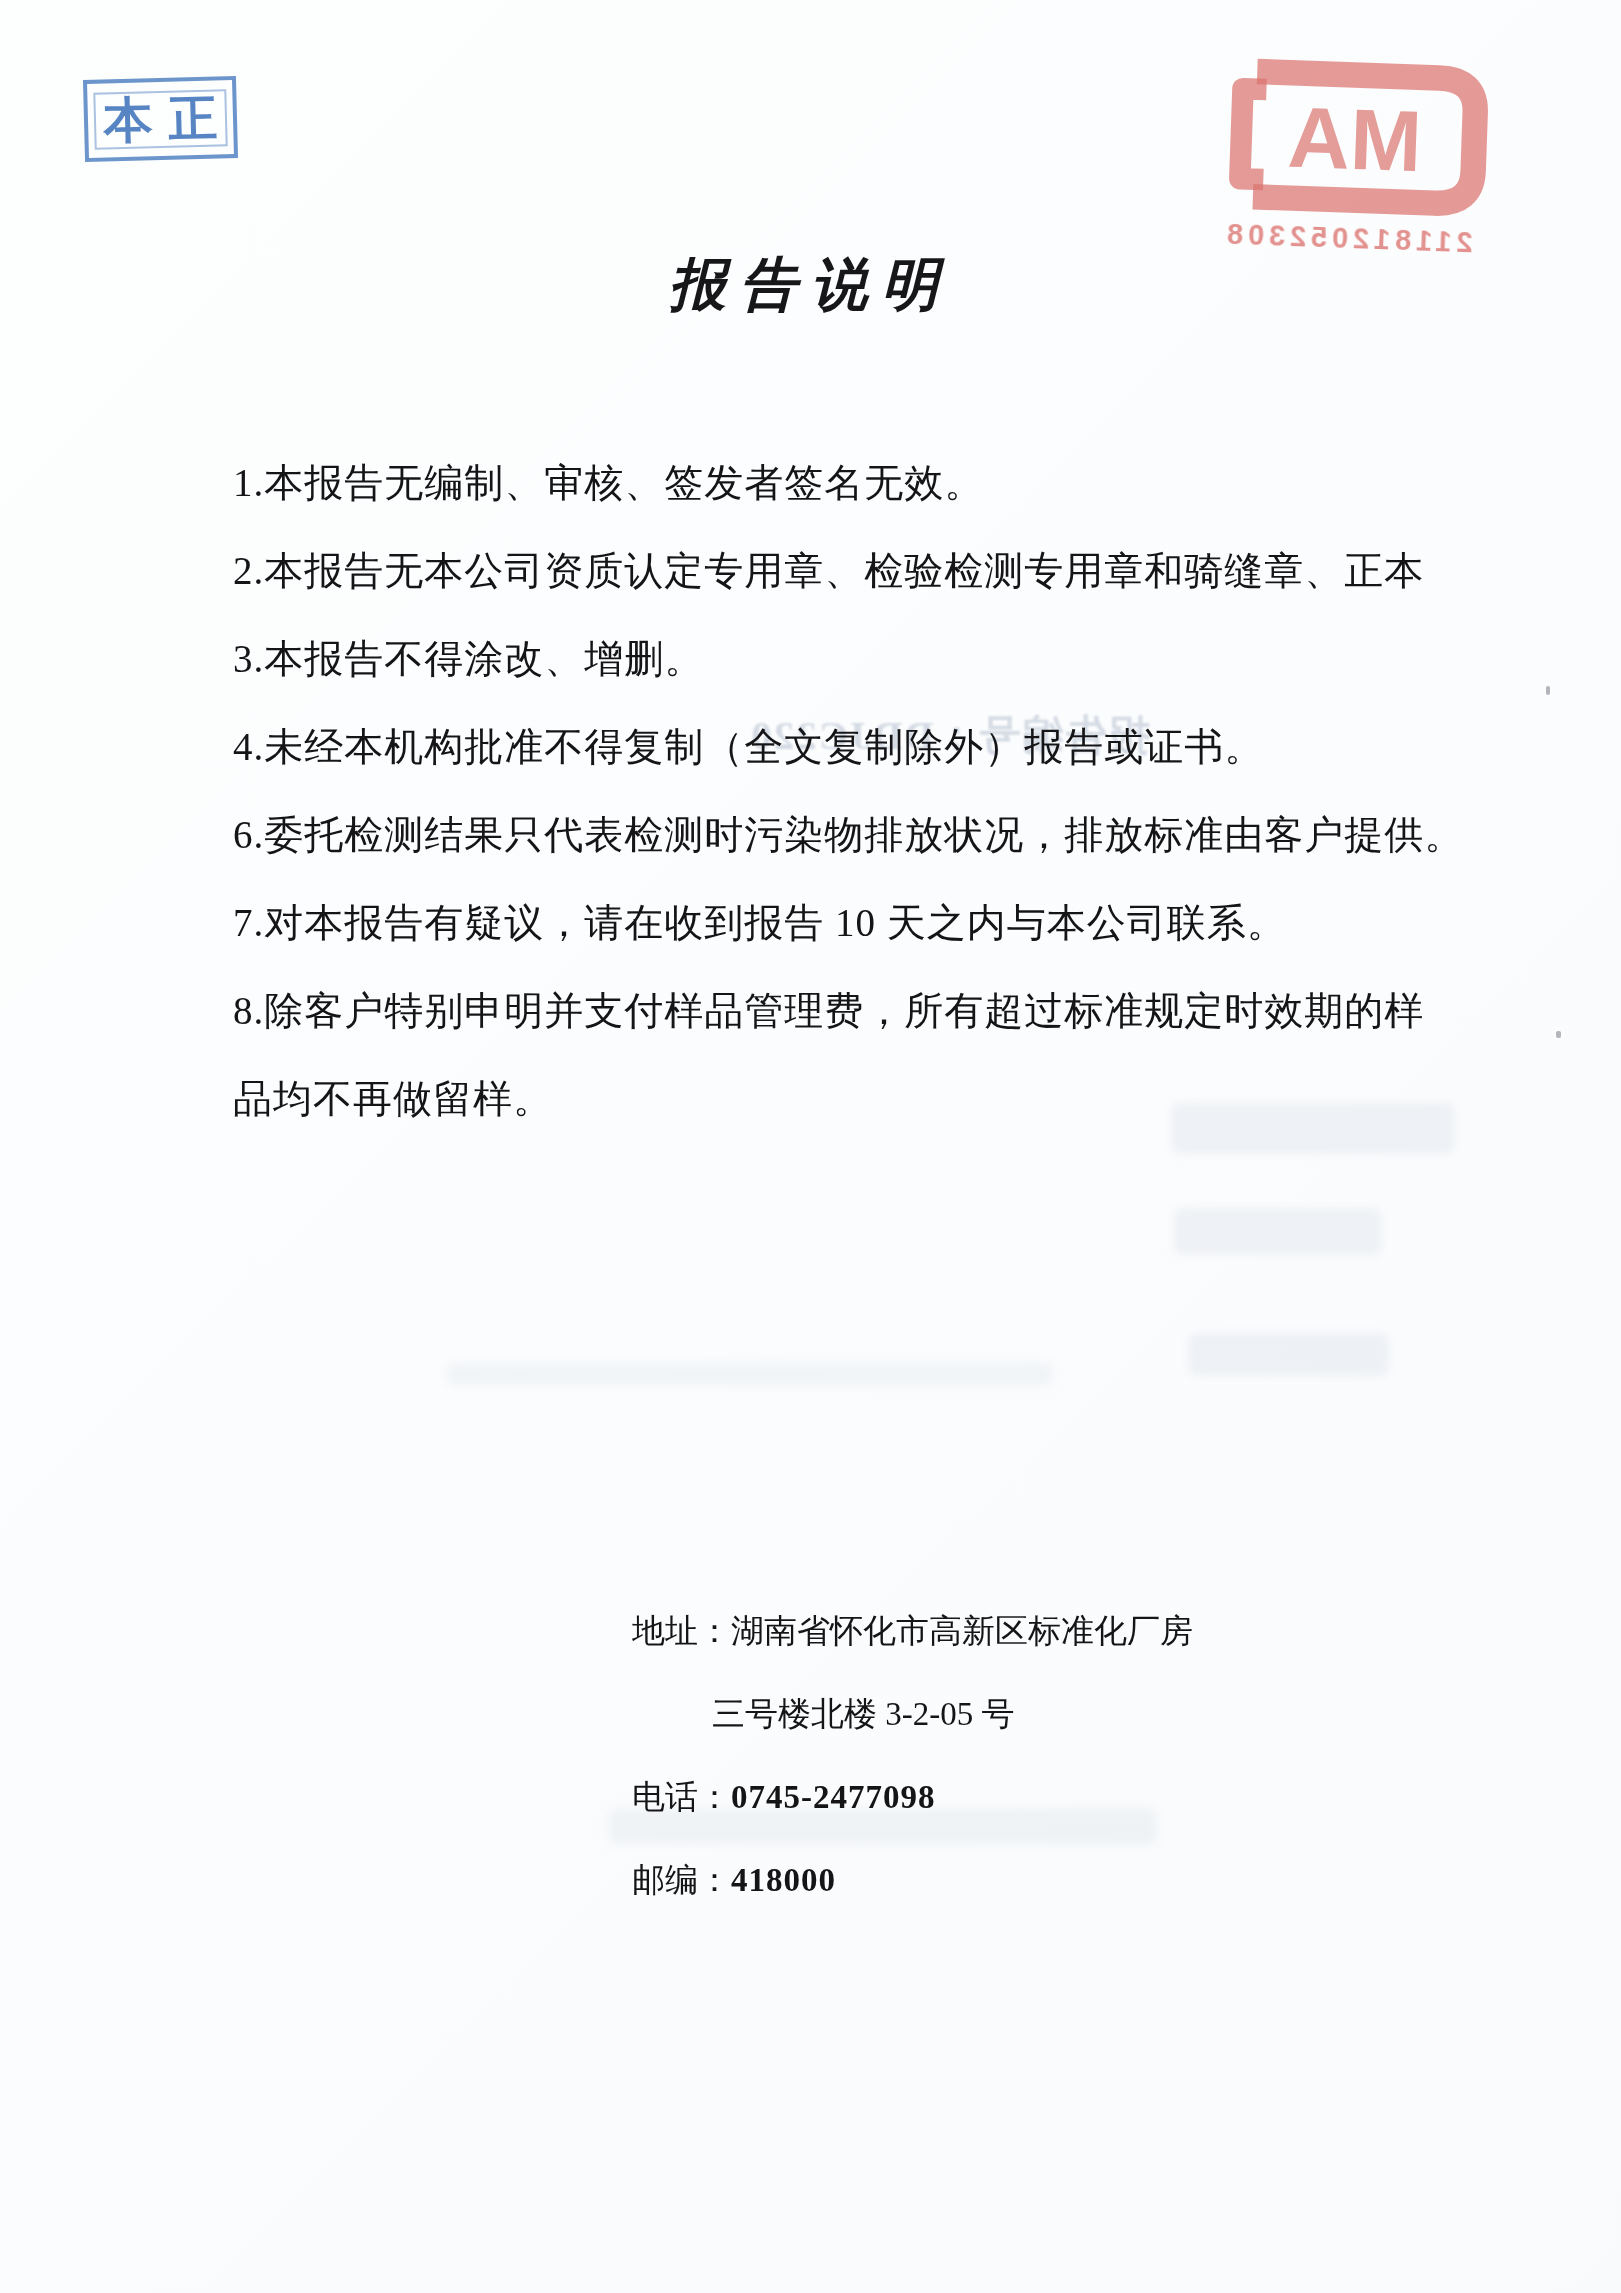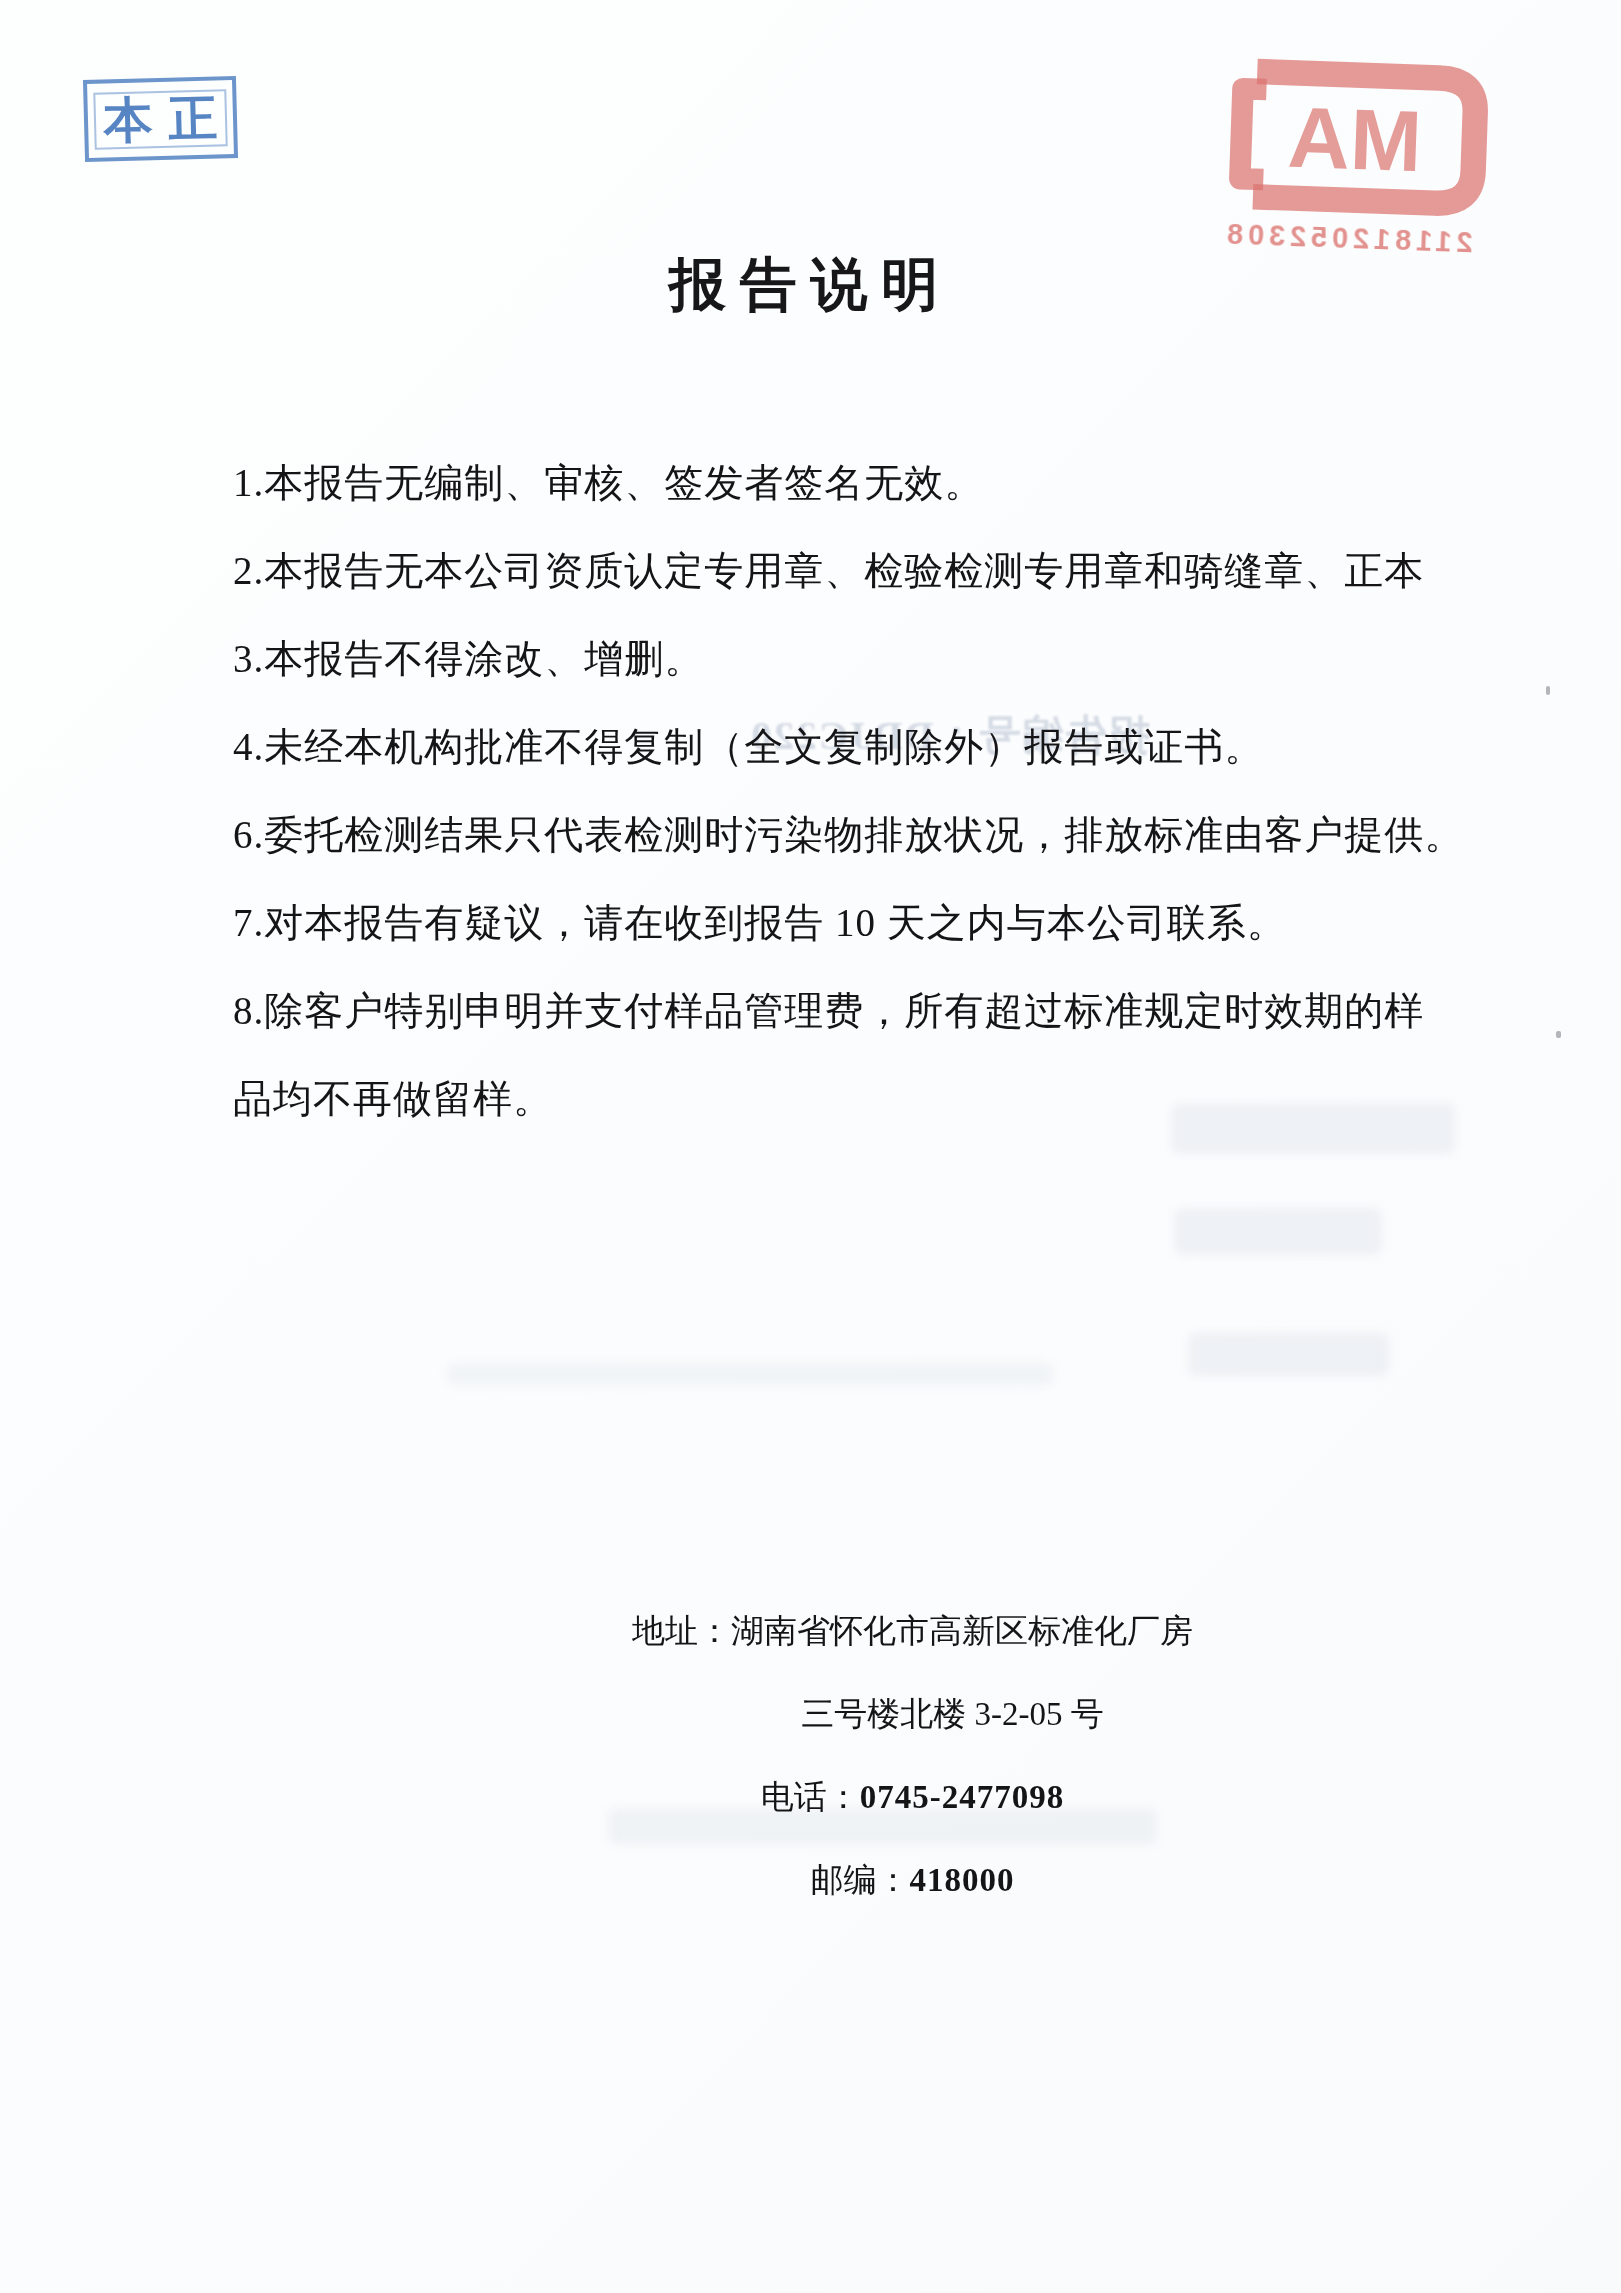--- a/index.html
+++ b/index.html
@@ -46,20 +46,21 @@
     color:rgba(214,92,87,.78);
     filter:blur(0.4px);
   }
 
   
   .title{
     position:absolute;top:247px;left:0;width:100%;
     text-align:center;
     font-size:57px;font-weight:600;letter-spacing:13.7px;
     color:#17171a;
+    font-style:italic;
   }
 
   
   .notes{
     position:absolute;left:233px;top:439px;width:1196px;
     font-size:39px;line-height:88px;
     color:#151518;
   }
   .note-line{white-space:nowrap;letter-spacing:1px;}
 
@@ -84,21 +85,21 @@
   .smudge.s4{left:446px;top:1362px;width:608px;height:23.5px;background:rgba(148,164,190,.09);}
   .smudge.s5{left:608px;top:1808px;width:549px;height:37px;background:rgba(148,164,190,.10);}
 
   .speck{position:absolute;background:rgba(90,95,105,.45);border-radius:2px;}
   .speck.p1{left:1546px;top:686px;width:3.9px;height:8.8px;}
   .speck.p2{left:1556px;top:1031px;width:4.9px;height:6.9px;}
 
   
   .contact{
     position:absolute;left:632px;top:1590px;
-    font-size:33px;line-height:83px;color:#151518;text-align:center;
+    font-size:33px;line-height:83px;color:#151518;
   }
   .contact .row{white-space:nowrap;}
   .contact .row.indent{padding-left:80px;}
   .contact .val.num{font-weight:700;letter-spacing:1px;}
 </style>
 </head>
 <body>
 
 <div class="page">
 

